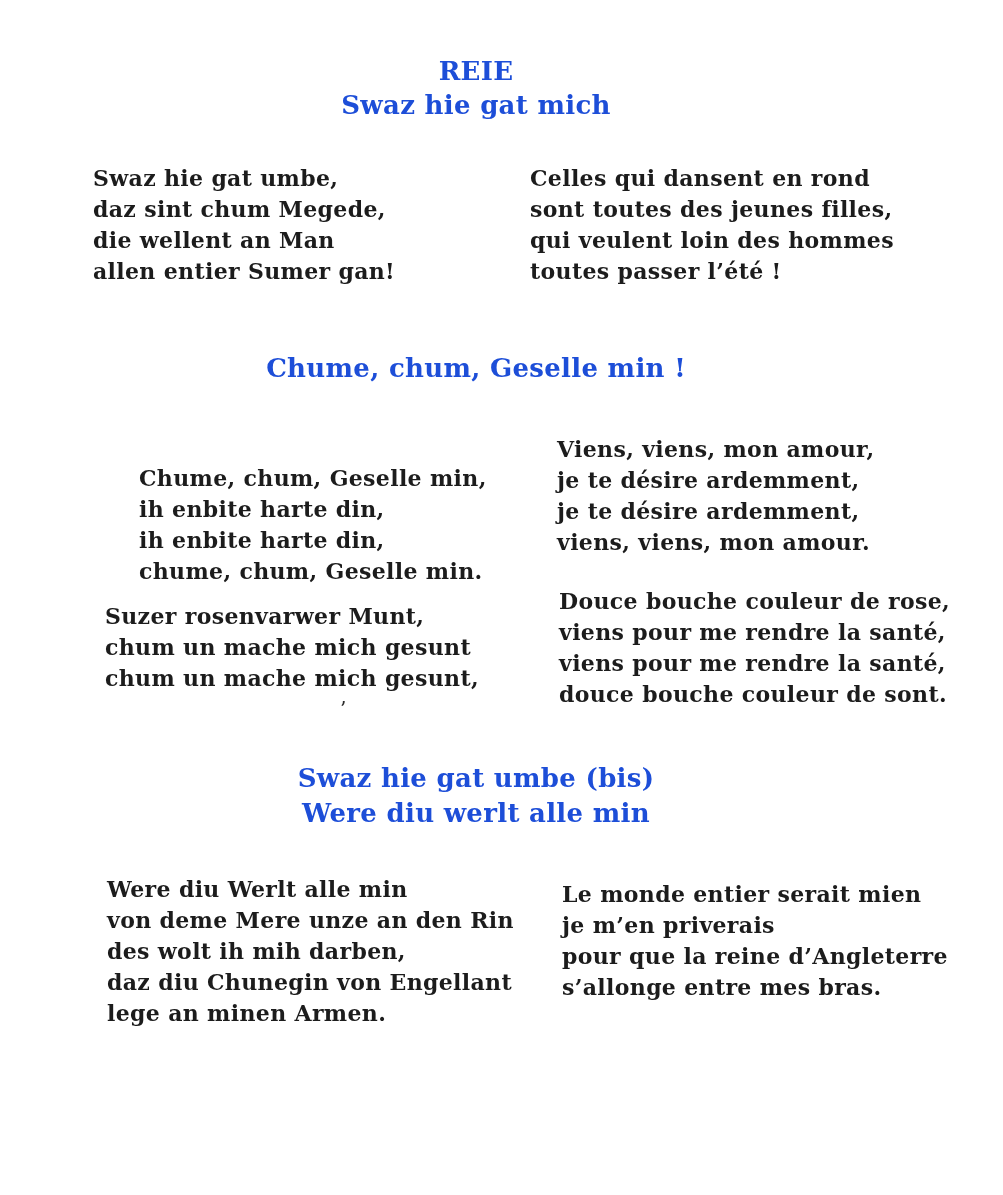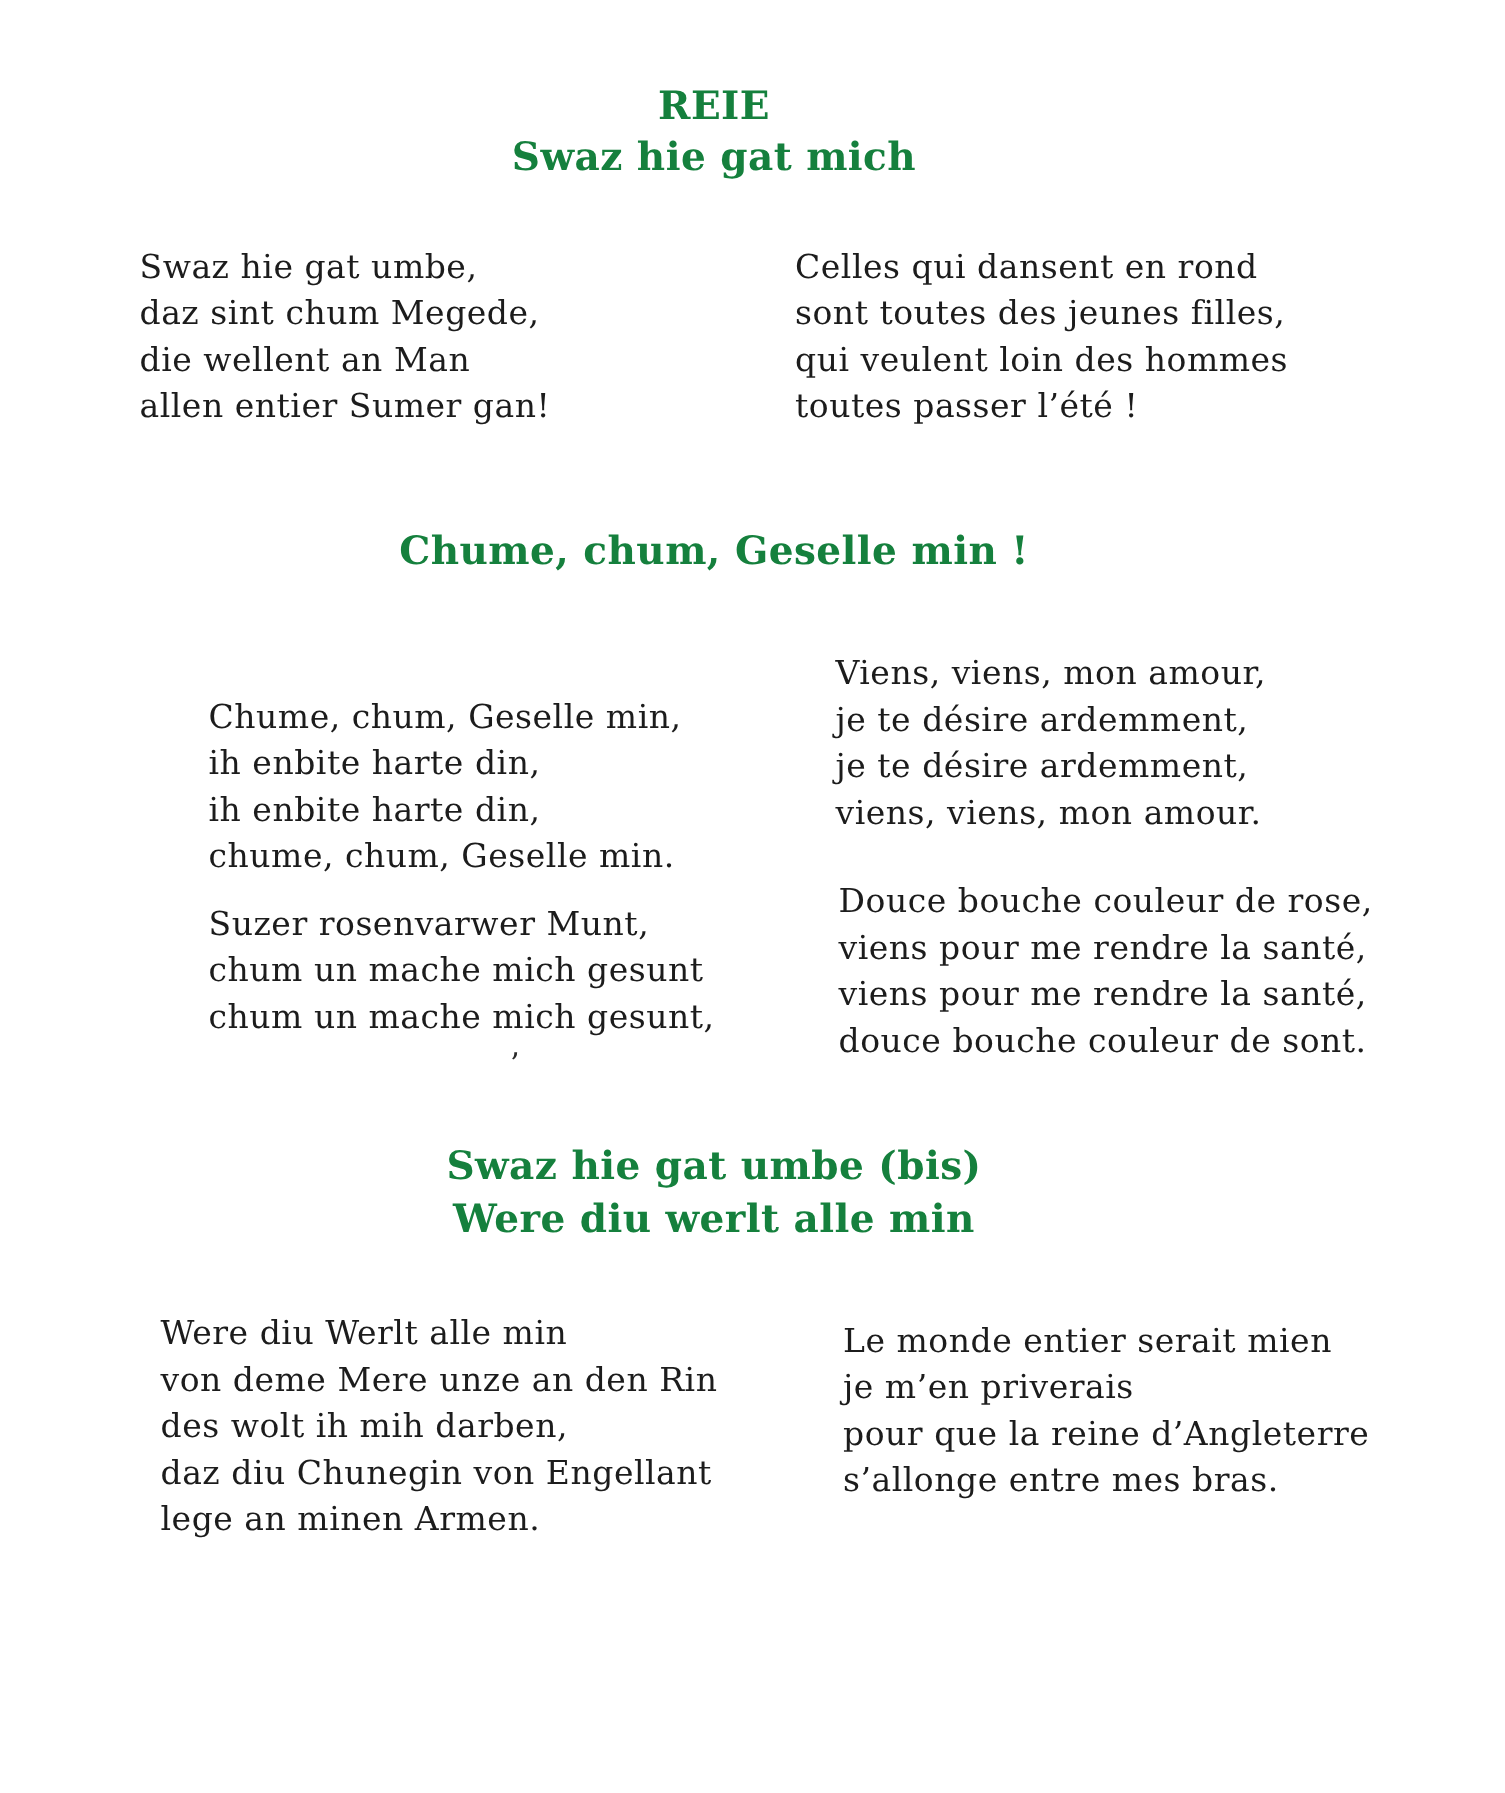--- a/index.html
+++ b/index.html
@@ -17,34 +17,34 @@
     overflow: hidden;
   }
   .heading {
     position: absolute;
     left: 0;
     width: 952px;
     text-align: center;
     font-weight: 700;
     font-size: 26px;
     line-height: 34px;
-    color: #15803d;
+    color: #1d4ed8;
     letter-spacing: 0.3px;
     white-space: nowrap;
   }
   .heading3 { line-height: 35px; }
   .stanza {
     position: absolute;
     font-size: 22px;
     line-height: 31px;
     letter-spacing: 0.35px;
     white-space: nowrap;
     color: #1c1c1c;
   }
-  .line { min-height: 31px; }
+  .line { min-height: 31px; font-weight: bold; }
   .stray {
     position: absolute;
     font-size: 20px;
     color: #2a2a2a;
   }
 </style>
 </head>
 <body>
 
 <div class="page">
@@ -79,21 +79,21 @@
     <div class="line">chume, chum, Geselle min.</div>
   </div>
 
   <div class="stanza" style="top:434px; left:557px;">
     <div class="line">Viens, viens, mon amour,</div>
     <div class="line">je te désire ardemment,</div>
     <div class="line">je te désire ardemment,</div>
     <div class="line">viens, viens, mon amour.</div>
   </div>
 
-  <div class="stanza" style="top:601px; left:105px;margin-left:34px;">
+  <div class="stanza" style="top:601px; left:105px;">
     <div class="line">Suzer rosenvarwer Munt,</div>
     <div class="line">chum un mache mich gesunt</div>
     <div class="line">chum un mache mich gesunt,</div>
   </div>
 
   <div class="stray" style="top:697px; left:340px;">’</div>
 
   <div class="stanza" style="top:586px; left:559px;">
     <div class="line">Douce bouche couleur de rose,</div>
     <div class="line">viens pour me rendre la santé,</div>

